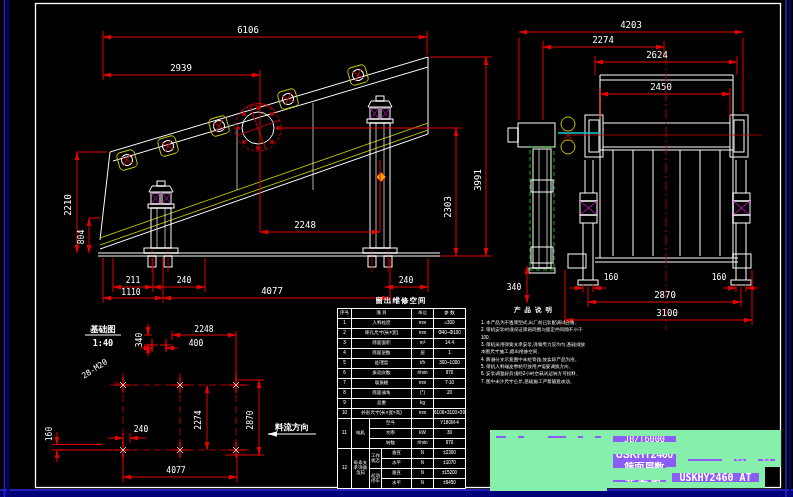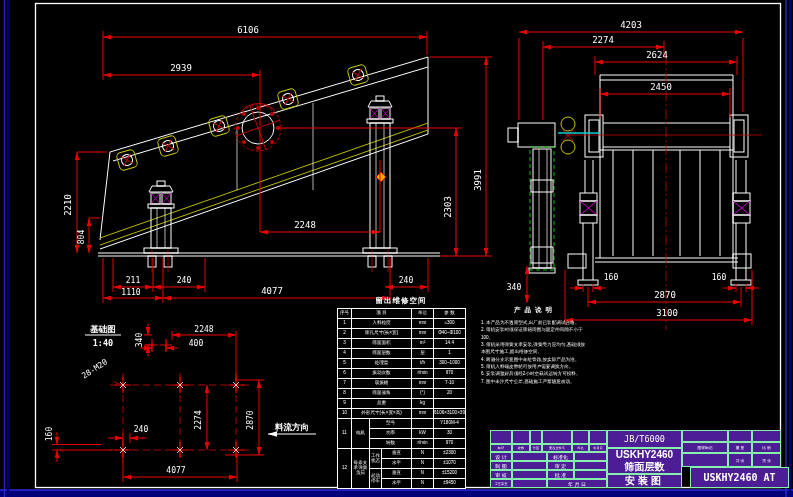--- a/index.html
+++ b/index.html
@@ -17,22 +17,22 @@
       font-size:4.6px;line-height:1.05;overflow:hidden;height:9px;}
   td.small{font-size:4.0px;}
   td.vert{white-space:normal;font-size:4.4px;line-height:1.15;}
   td.sp{height:12px;}
   
   .notes{position:absolute;left:481px;top:306px;width:108px;color:#fff;}
   .notes-title{text-align:center;font-size:6.5px;font-weight:bold;letter-spacing:4px;margin-bottom:4px;white-space:nowrap;}
   .note{font-size:4.6px;line-height:1.6;color:#fff;}
   
   .tblock{position:absolute;left:490px;top:430px;width:291px;height:58px;}
-  .cell{position:absolute;border:1px solid #86efac;box-sizing:border-box;color:#fff;
-        display:flex;align-items:center;justify-content:center;overflow:hidden;background:#4c1d95;}
+  .cell{position:absolute;border:6px solid #86efac;box-sizing:border-box;color:#fff;
+        display:flex;align-items:center;justify-content:center;overflow:hidden;background:#8b5cf6;}
   .f32{font-size:3.2px;} .f38{font-size:3.8px;} .f50{font-size:5px;}
   .big{font-size:10px;font-weight:bold;font-family:"DejaVu Sans Mono",monospace;}
   .mid{font-size:8.5px;font-family:"DejaVu Sans Mono",monospace;}
   .prod{font-size:10px;font-weight:bold;line-height:1.2;text-align:center;}
 </style>
 </head>
 <body>
 
 <div class="stage">
 
@@ -528,16 +528,16 @@
 
   <div class="cell" style="left:192px;top:0;width:46px;height:12px"></div>
   <div class="cell" style="left:238px;top:0;width:24px;height:12px"></div>
   <div class="cell" style="left:262px;top:0;width:29px;height:12px"></div>
   <div class="cell f38" style="left:192px;top:12px;width:46px;height:11px">图样标记</div>
   <div class="cell f38" style="left:238px;top:12px;width:24px;height:11px">重 量</div>
   <div class="cell f38" style="left:262px;top:12px;width:29px;height:11px">比 例</div>
   <div class="cell" style="left:192px;top:23px;width:46px;height:14px"></div>
   <div class="cell f38" style="left:238px;top:23px;width:24px;height:14px">共  张</div>
   <div class="cell f38" style="left:262px;top:23px;width:29px;height:14px">第  张</div>
-  <div class="cell big" style="left:200px;top:37px;width:99px;height:21px">USKHY2460 AT</div>
+  <div class="cell big" style="left:176px;top:37px;width:99px;height:21px">USKHY2460 AT</div>
 </div>
 
 </div>
 
 </body></html>

